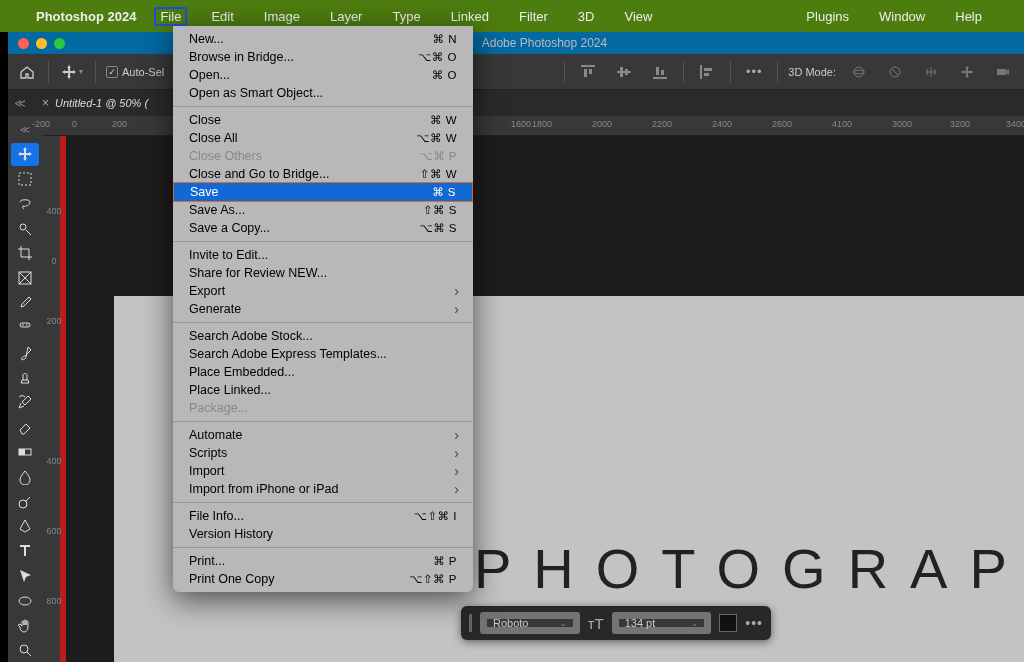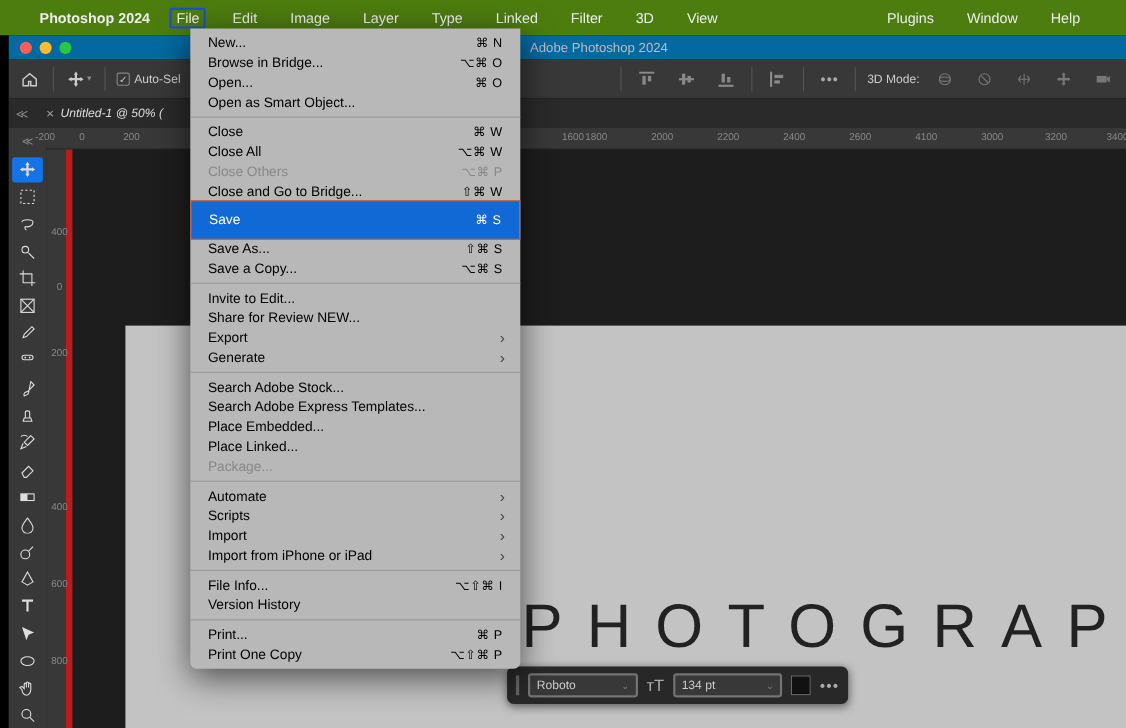--- a/index.html
+++ b/index.html
@@ -33,29 +33,29 @@
 .tool.active { background:#1473e6; border-radius:3px; }
 .ruler-h { position:absolute; left:34px; top:0; right:0; height:20px; background:#383838; color:#888; font-size:9px; border-bottom:1px solid #222; }
 .ruler-h .tick { position:absolute; top:3px; }
 .ruler-v { position:absolute; left:34px; top:20px; width:24px; bottom:0; background:#383838; color:#888; font-size:9px; border-right:6px solid #b91c1c; }
 .ruler-v .tick { position:absolute; left:2px; width:20px; text-align:center; }
 .canvas-area { position:absolute; left:58px; top:20px; right:0; bottom:0; background:#1d1d1d; overflow:hidden; }
 .canvas { position:absolute; left:48px; top:160px; width:920px; height:500px; background:#c3c3c3; }
 .canvas .txt { position:absolute; left:360px; top:240px; font-size:56px; letter-spacing:22px; font-weight:200; color:#222; white-space:nowrap; }
 .txtprops { position:absolute; left:395px; bottom:22px; width:310px; height:34px; background:#282828; border-radius:6px; display:flex; align-items:center; padding:0 8px; gap:8px; box-shadow:0 2px 8px rgba(0,0,0,0.5); }
 .txtprops .chip { width:3px; height:18px; background:#666; }
-.txtprops .sel { flex:1; height:22px; background:#383838; border:2px solid #737373; border-radius:3px; display:flex; align-items:center; padding:0 6px; font-size:11px; color:#ccc; justify-content:space-between; }
+.txtprops .sel { flex:1; height:22px; background:#383838; border:7px solid #737373; border-radius:3px; display:flex; align-items:center; padding:0 6px; font-size:11px; color:#ccc; justify-content:space-between; }
 .txtprops .sel .car { font-size:8px; color:#888; }
 .txtprops .fs { width:70px; }
 .txtprops .sw { width:18px; height:18px; background:#111; border:1px solid #666; }
 .txtprops .more { color:#aaa; letter-spacing:1px; font-size:14px; }
 .dropdown { position:absolute; left:173px; top:26px; width:300px; background:#b8b8b8; border-radius:0 0 6px 6px; box-shadow:0 8px 30px rgba(0,0,0,0.6); z-index:100; padding:4px 0; }
 .dropdown .row { display:flex; align-items:center; height:18px; padding:0 16px; color:#000000; font-size:12.5px; justify-content:space-between; }
 .dropdown .row.dis { color:#888; }
-.dropdown .row.hl { background:#1069d4; color:#fff; border:1.5px solid #e0652e; margin:-1px 0; height:36px; }
+.dropdown .row.hl { background:#1069d4; color:#fff; border:1.5px solid #e0652e; margin:-1px 0; height:20px; }
 .dropdown .sepline { height:1px; background:#999; margin:4px 0; }
 .dropdown .sc { font-size:11.5px; letter-spacing:0.5px; }
 .dropdown .sub::after { content:"›"; font-size:14px; color:#444; position:absolute; right:14px; }
 svg { display:block; }
 </style>
 </head>
 <body>
 
 <div class="menubar">
   <span class="apple"></span>

